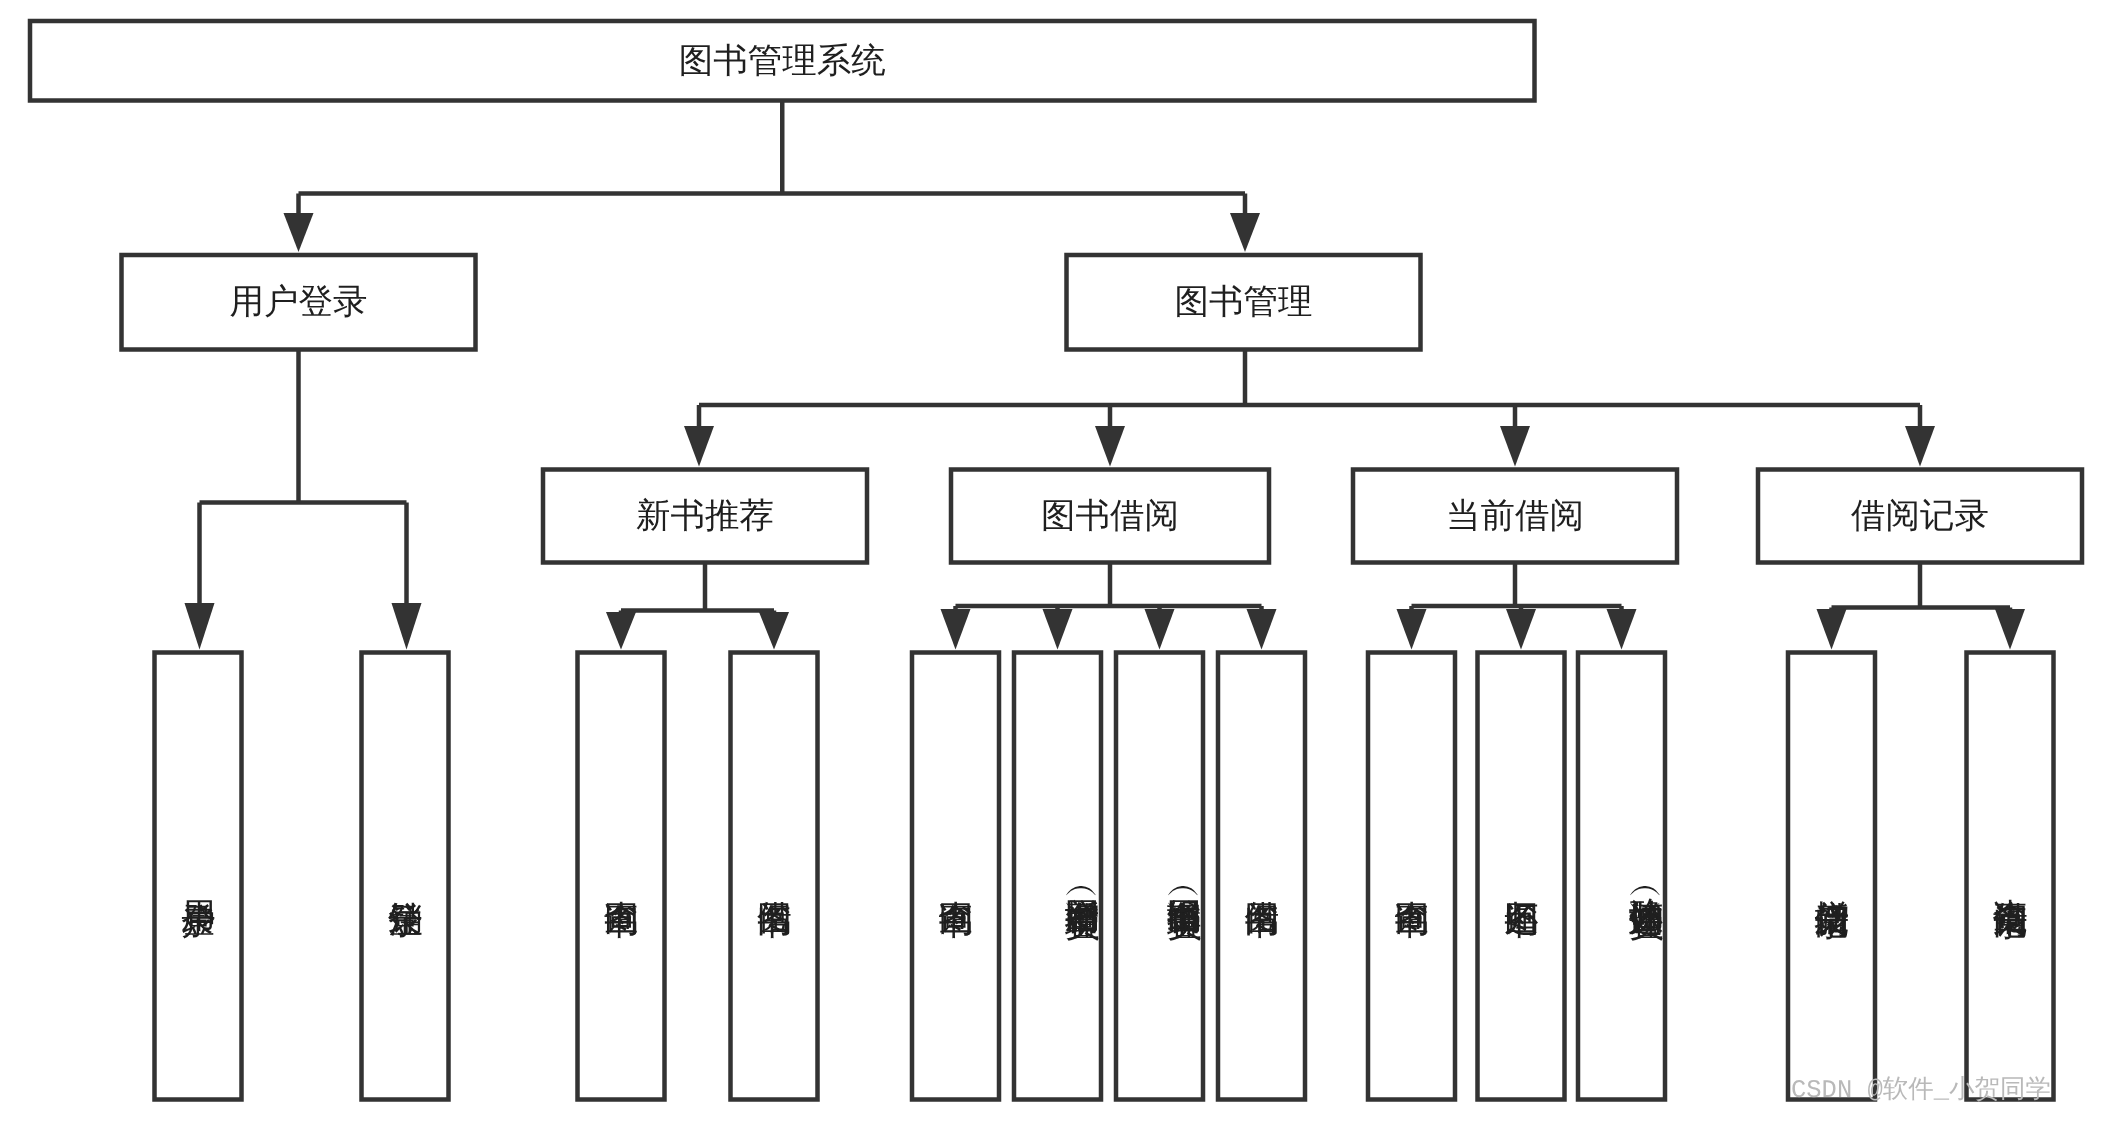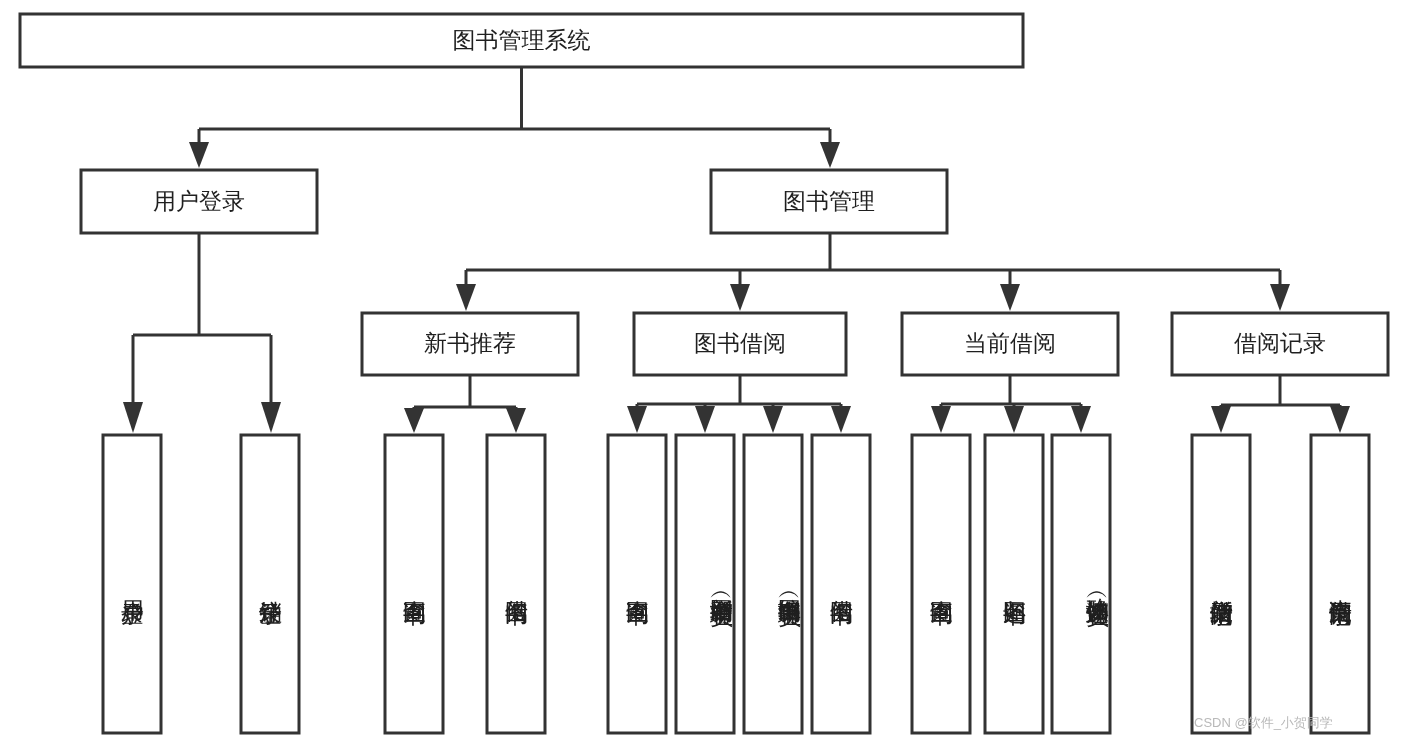--- a/index.html
+++ b/index.html
@@ -58,22 +58,22 @@
     font-family: "Liberation Sans", "DejaVu Sans", sans-serif;
     font-size: 23px;
     line-height: 1.12;
     color: #1f1f1f;
     letter-spacing: 1px;
     pointer-events: none;
     white-space: nowrap;
   }
   .watermark {
     position: absolute;
-    font-family: Liberation Sans, sans-serif;
-    font-size: 13px;
+    font-family: Liberation Mono, monospace;
+    font-size: 17px;
     color: #b9b9b9;
     white-space: nowrap;
     text-align: center;
   }
 </style>
 </head>
 <body>
 
 <div id="diagram-root">
 

